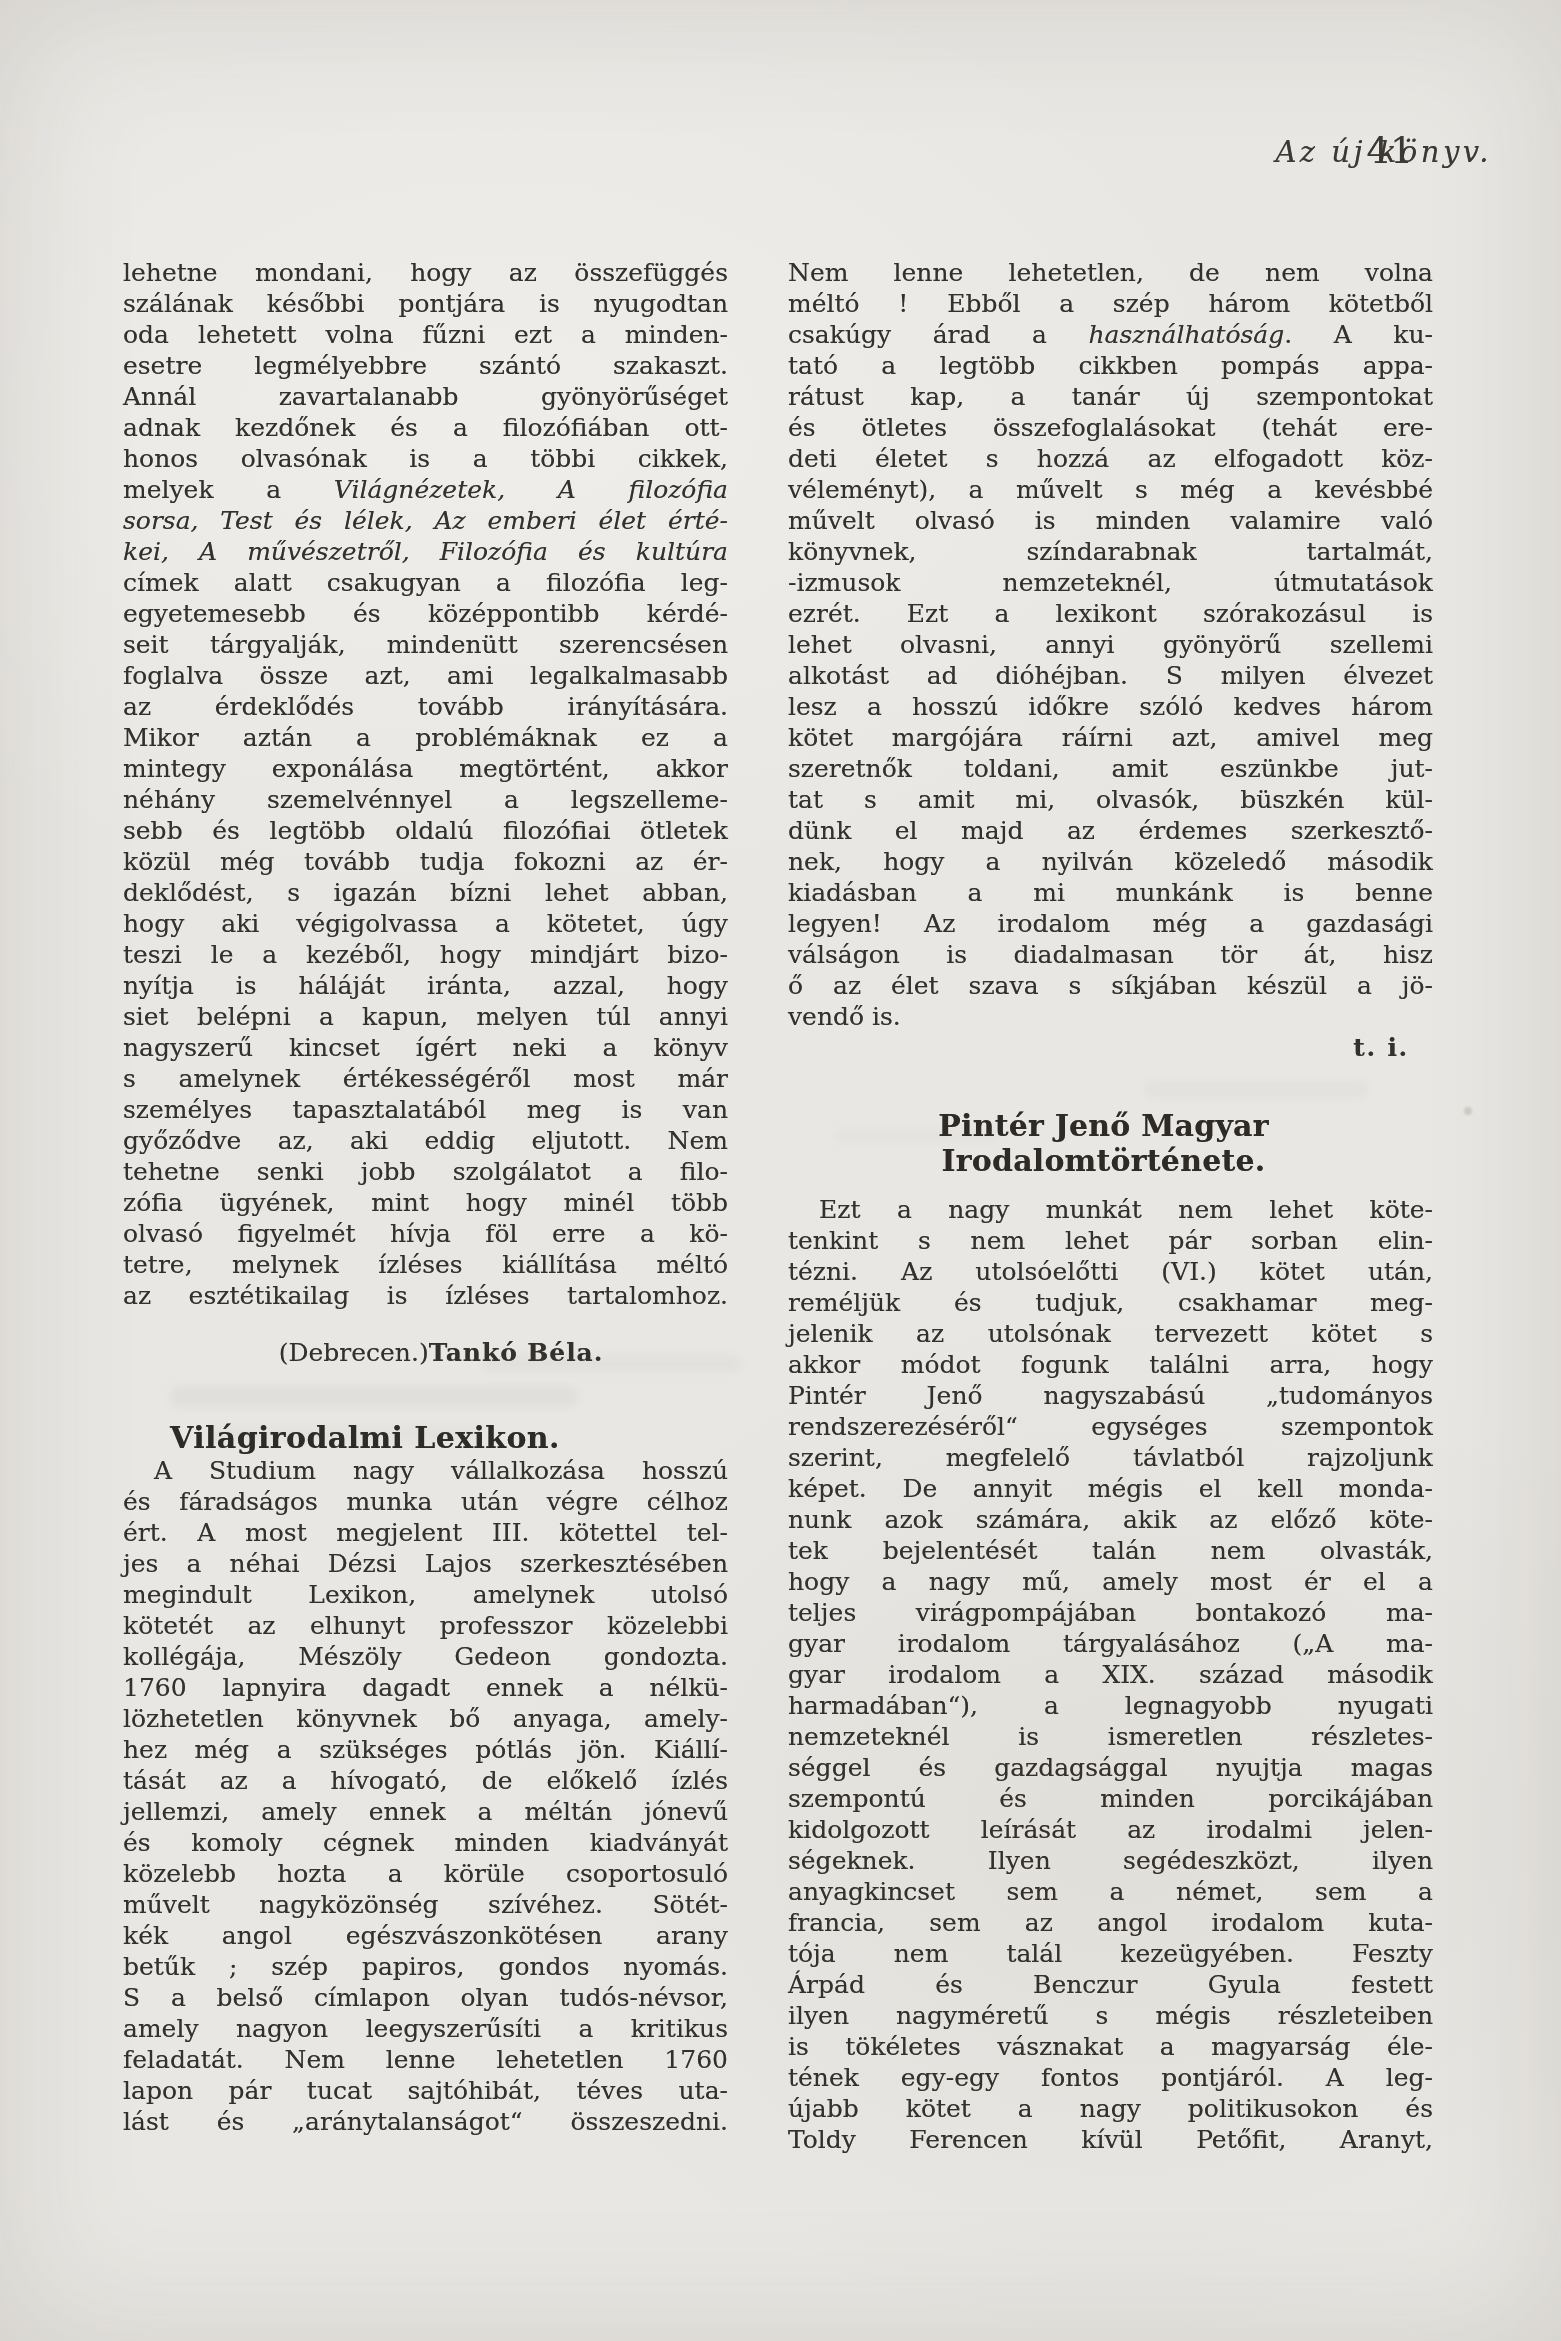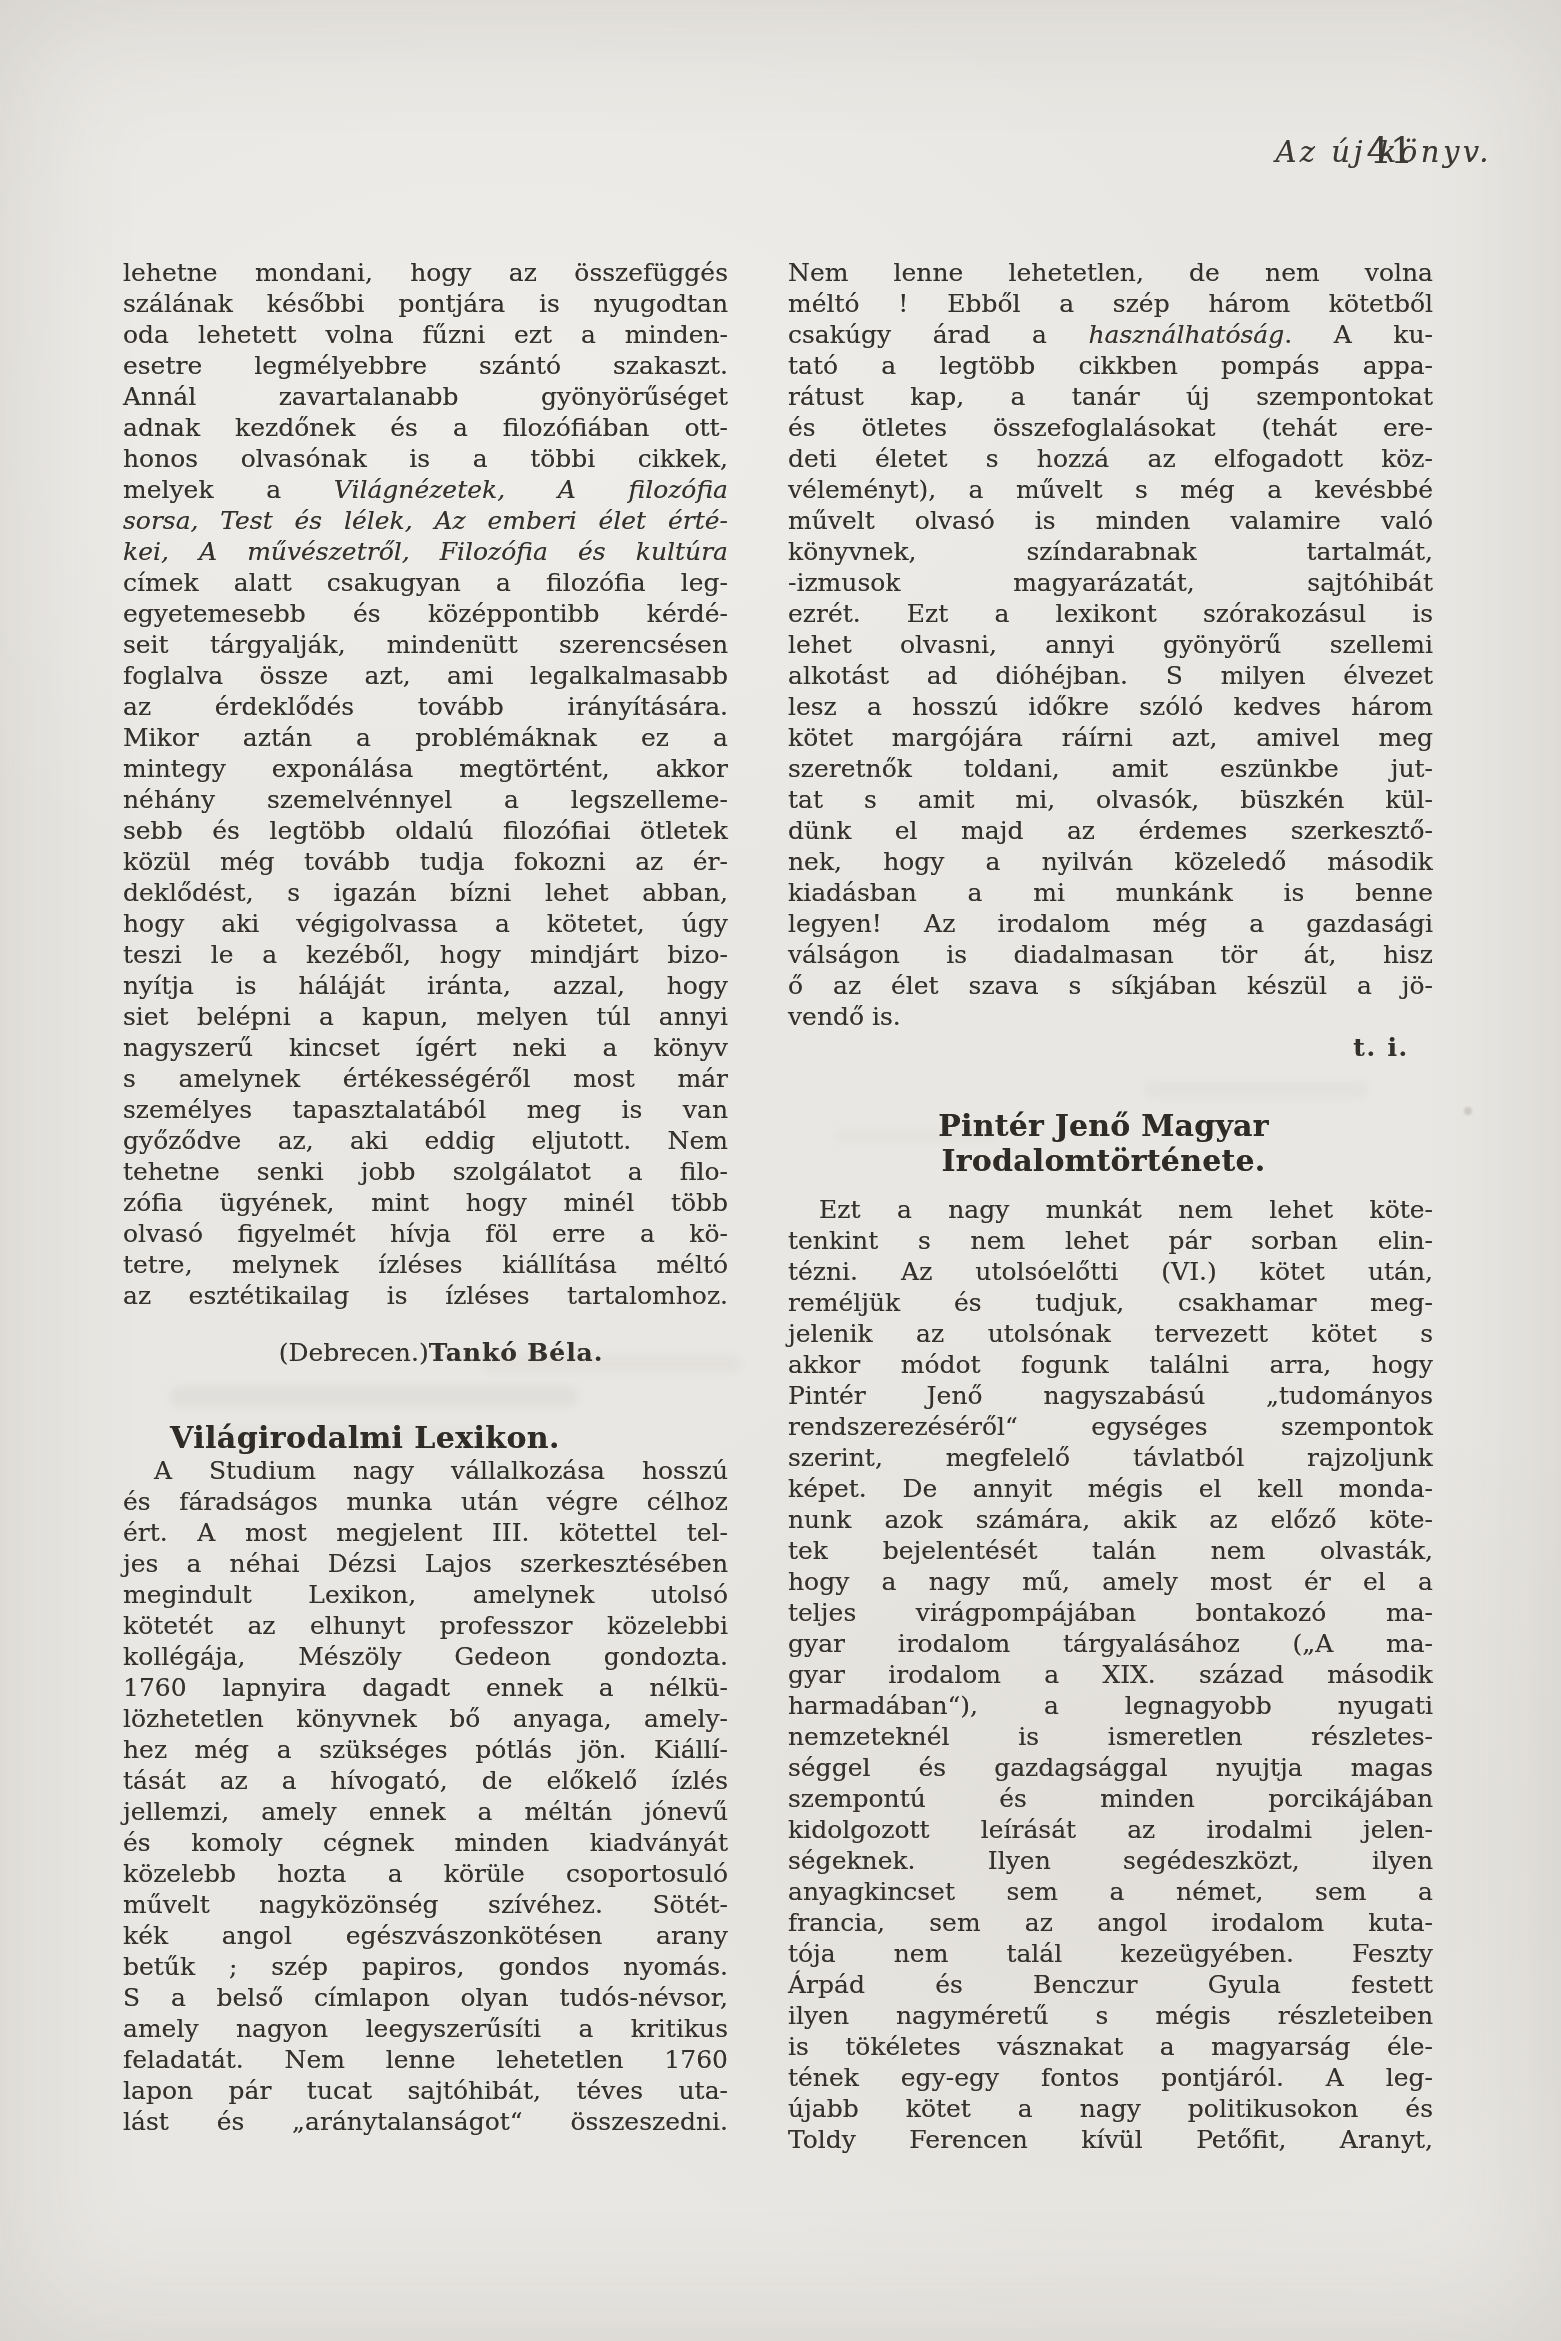--- a/index.html
+++ b/index.html
@@ -159,21 +159,21 @@
         <div class="ln"><span>Nem lenne lehetetlen, de nem volna</span></div>
         <div class="ln"><span>méltó ! Ebből a szép három kötetből</span></div>
         <div class="ln"><span>csakúgy árad a </span><i>használhatóság</i><span>. A ku-</span></div>
         <div class="ln"><span>tató a legtöbb cikkben pompás appa-</span></div>
         <div class="ln"><span>rátust kap, a tanár új szempontokat</span></div>
         <div class="ln"><span>és ötletes összefoglalásokat (tehát ere-</span></div>
         <div class="ln"><span>deti életet s hozzá az elfogadott köz-</span></div>
         <div class="ln"><span>véleményt), a művelt s még a kevésbbé</span></div>
         <div class="ln"><span>művelt olvasó is minden valamire való</span></div>
         <div class="ln"><span>könyvnek, színdarabnak tartalmát,</span></div>
-        <div class="ln"><span>-izmusok magyarázatát, sajtóhibát</span></div>
+        <div class="ln"><span>-izmusok nemzeteknél, útmutatások</span></div>
         <div class="ln"><span>ezrét. Ezt a lexikont szórakozásul is</span></div>
         <div class="ln"><span>lehet olvasni, annyi gyönyörű szellemi</span></div>
         <div class="ln"><span>alkotást ad dióhéjban. S milyen élvezet</span></div>
         <div class="ln"><span>lesz a hosszú időkre szóló kedves három</span></div>
         <div class="ln"><span>kötet margójára ráírni azt, amivel meg</span></div>
         <div class="ln"><span>szeretnők toldani, amit eszünkbe jut-</span></div>
         <div class="ln"><span>tat s amit mi, olvasók, büszkén kül-</span></div>
         <div class="ln"><span>dünk el majd az érdemes szerkesztő-</span></div>
         <div class="ln"><span>nek, hogy a nyilván közeledő második</span></div>
         <div class="ln"><span>kiadásban a mi munkánk is benne</span></div>

